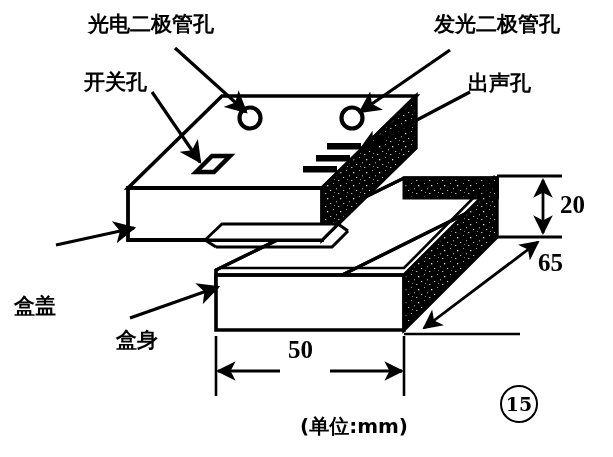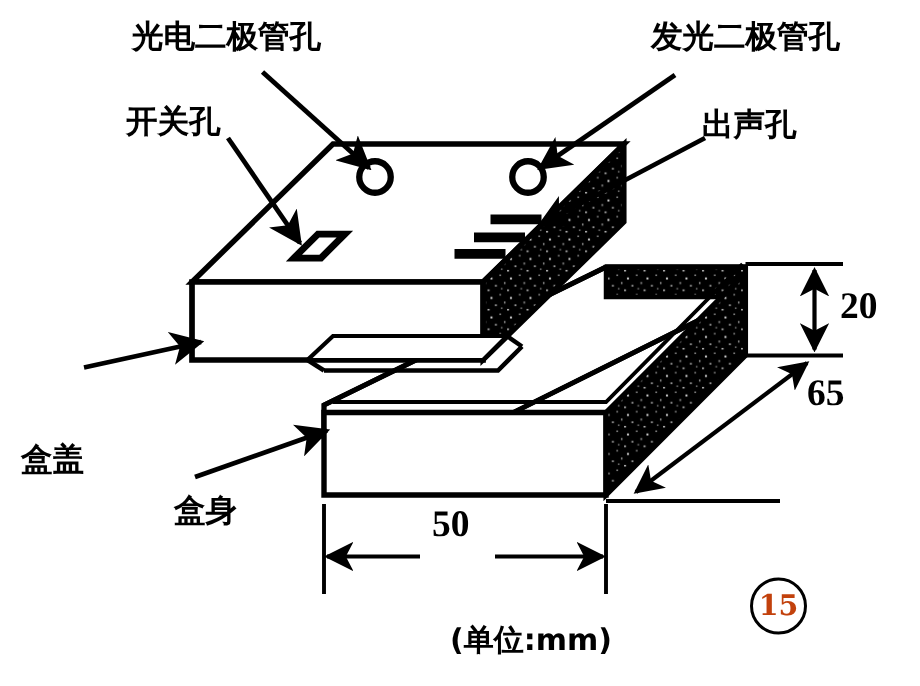--- a/index.html
+++ b/index.html
@@ -33,21 +33,21 @@
   }
   .cap{font-size:20px;}
   .fignum{
     position:absolute;
     width:34px;height:34px;
     border:2.5px solid #000;border-radius:50%;
     font-family:"DejaVu Serif","Liberation Serif",serif;
     font-weight:700;font-size:19px;
     display:flex;align-items:center;justify-content:center;
     line-height:1;
-    color:#c2410c;
+    color:#000000;
   }
 </style>
 </head>
 <body>
 
 <div id="stage">
 
   <svg id="fig" viewBox="0 0 613 457" xmlns="http://www.w3.org/2000/svg">
     <defs>
 

